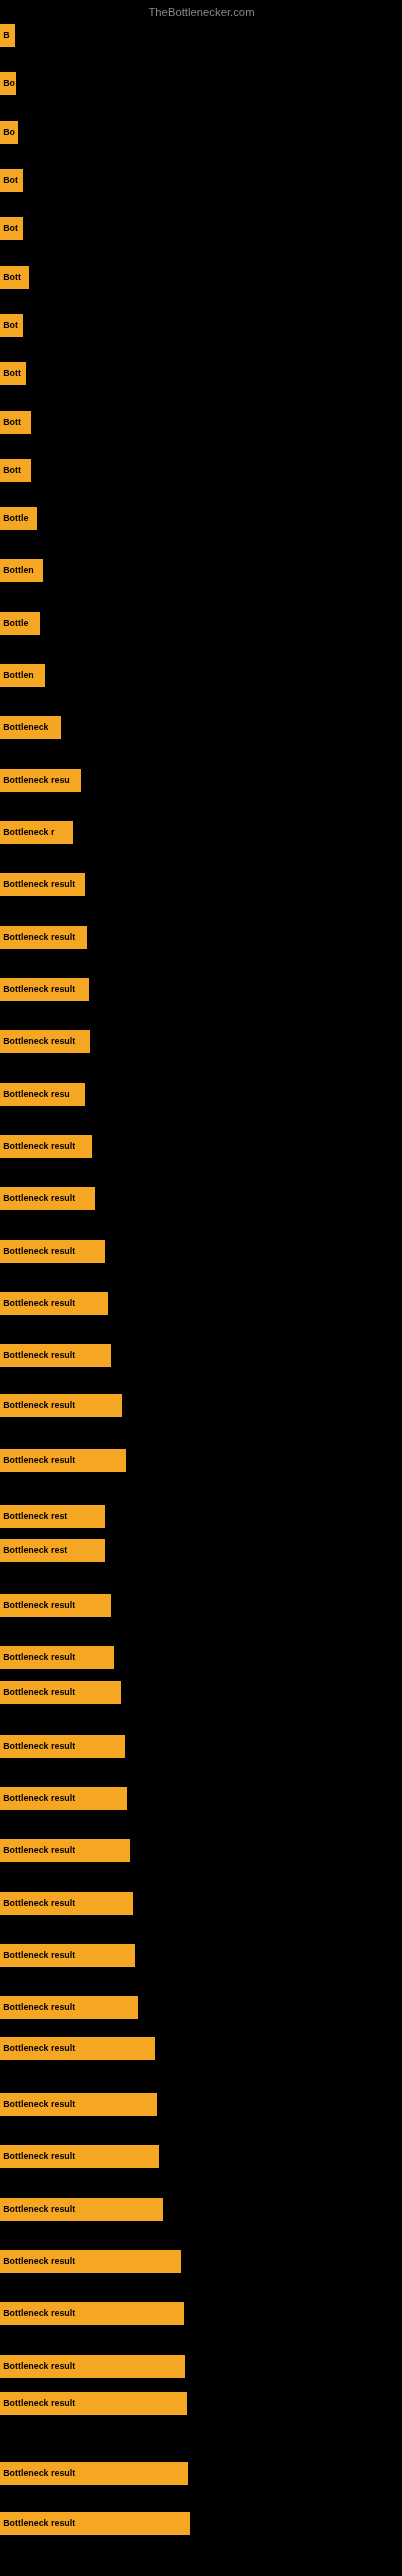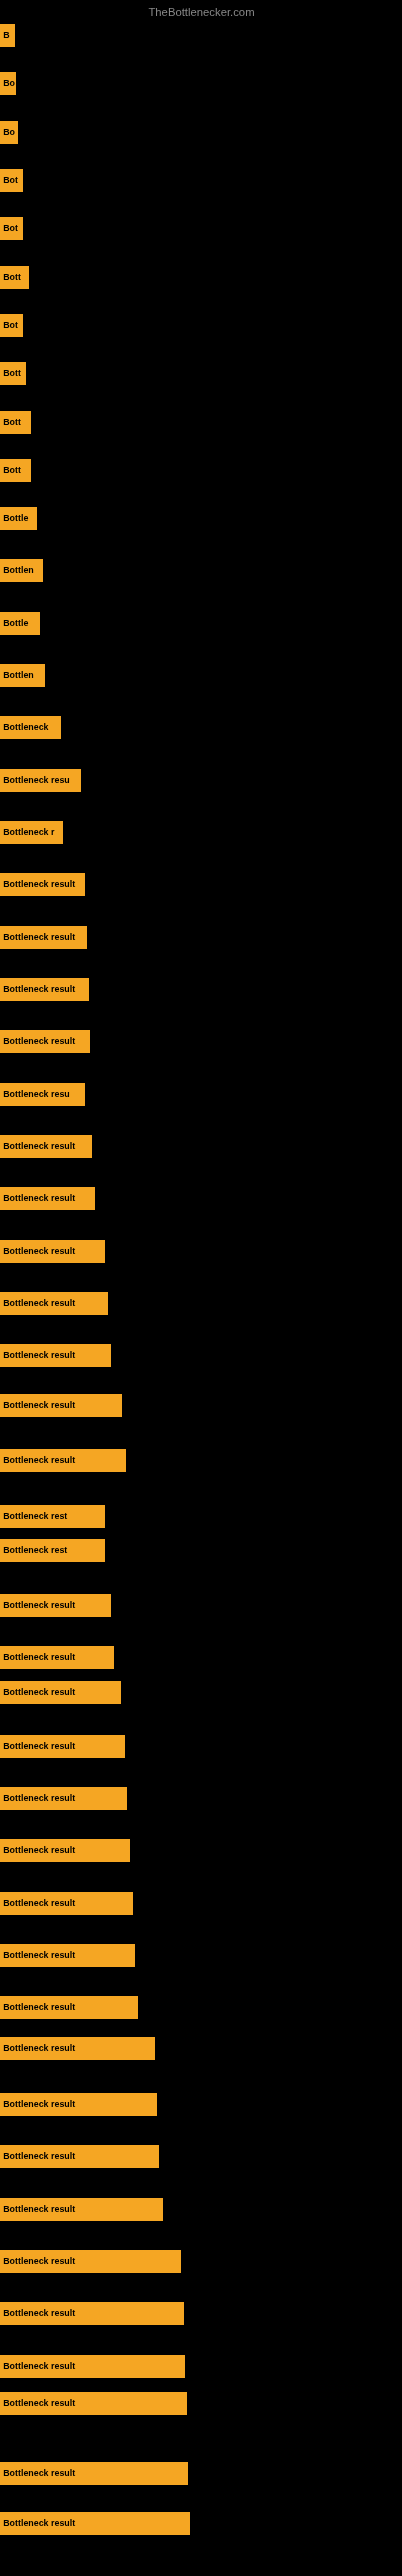--- a/index.html
+++ b/index.html
@@ -124,21 +124,21 @@
     <div class="bar" style="width: 61px;">
       <span class="bar-label">Bottleneck</span>
     </div>
   </div>
 <div class="bar-container" style="top: 769px;">
     <div class="bar" style="width: 81px;">
       <span class="bar-label">Bottleneck resu</span>
     </div>
   </div>
 <div class="bar-container" style="top: 821px;">
-    <div class="bar" style="width: 63px;">
+    <div class="bar" style="width: 73px;">
       <span class="bar-label">Bottleneck r</span>
     </div>
   </div>
 <div class="bar-container" style="top: 873px;">
     <div class="bar" style="width: 85px;">
       <span class="bar-label">Bottleneck result</span>
     </div>
   </div>
 <div class="bar-container" style="top: 926px;">
     <div class="bar" style="width: 87px;">

